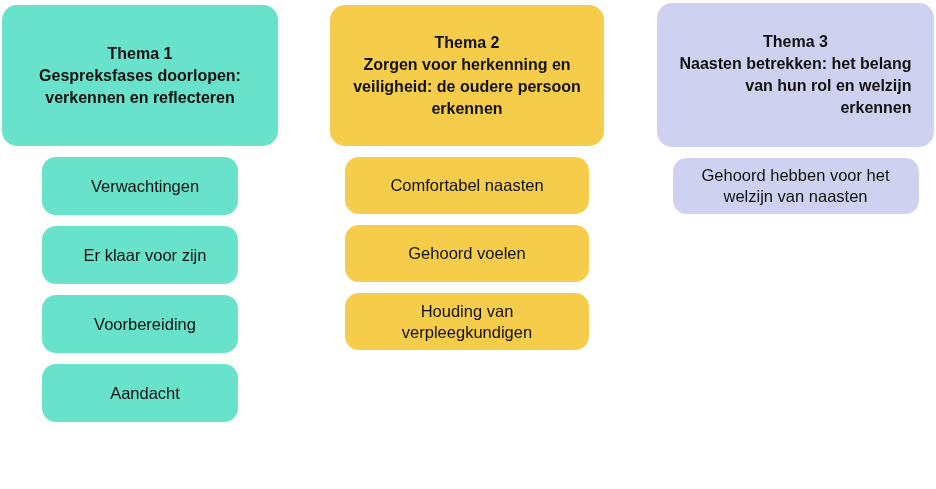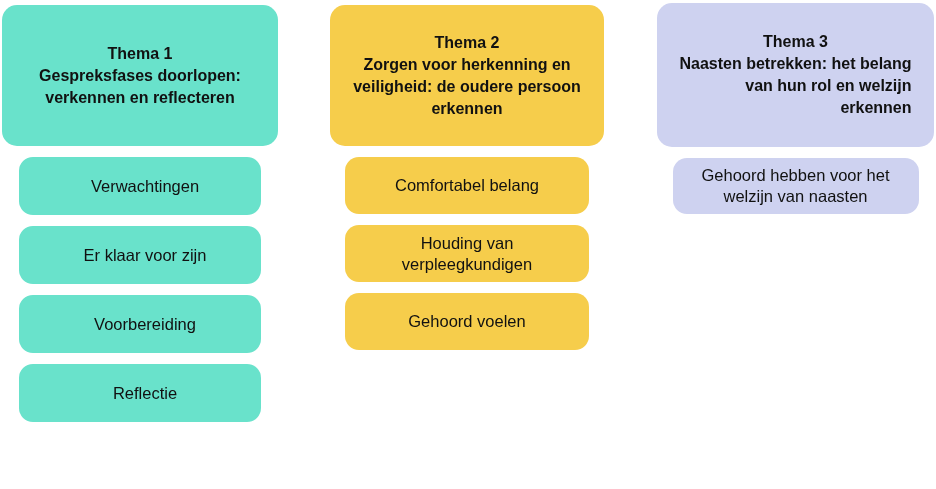--- a/index.html
+++ b/index.html
@@ -52,21 +52,21 @@
     min-height: 57px;
     display: flex;
     align-items: center;
     justify-content: center;
     text-align: center;
     font-size: 16.5px;
     line-height: 21px;
     white-space: pre-line;
     padding: 5px 6px;
   }
-  .col1 .item { width: 242px; min-height: 58px; padding-left: 16px; }
+  .col1 .item { width: 196px; min-height: 58px; padding-left: 16px; }
   .col2 .item { width: 244px; }
   .col3 .item { width: 246px; min-height: 56px; }
 
   .teal     { background: var(--c1, #69e2cb); align-items: center; }
   .yellow   { background: var(--c2, #f6cd4b); }
   .lavender { background: var(--c3, #ced2f0); }
 </style>
 </head>
 <body>
 
@@ -74,34 +74,34 @@
 
   <section class="column col1">
     <div class="header teal">
       <div class="title">Thema 1</div>
       <div class="subtitle">Gespreksfases doorlopen:
 verkennen en reflecteren</div>
     </div>
     <div class="item teal">Verwachtingen</div>
     <div class="item teal">Er klaar voor zijn</div>
     <div class="item teal">Voorbereiding</div>
-    <div class="item teal">Reflectie</div>
+    <div class="item teal">Aandacht</div>
   </section>
 
   <section class="column col2">
     <div class="header yellow">
       <div class="title">Thema 2</div>
       <div class="subtitle">Zorgen voor herkenning en
 veiligheid: de oudere persoon
 erkennen</div>
     </div>
-    <div class="item yellow">Comfortabel belang</div>
+    <div class="item yellow">Comfortabel naasten</div>
+    <div class="item yellow">Gehoord voelen</div>
     <div class="item yellow">Houding van
 verpleegkundigen</div>
-    <div class="item yellow">Gehoord voelen</div>
   </section>
 
   <section class="column col3">
     <div class="header lavender">
       <div class="title">Thema 3</div>
       <div class="subtitle">Naasten betrekken: het belang
 van hun rol en welzijn
 erkennen</div>
     </div>
     <div class="item lavender">Gehoord hebben voor het

